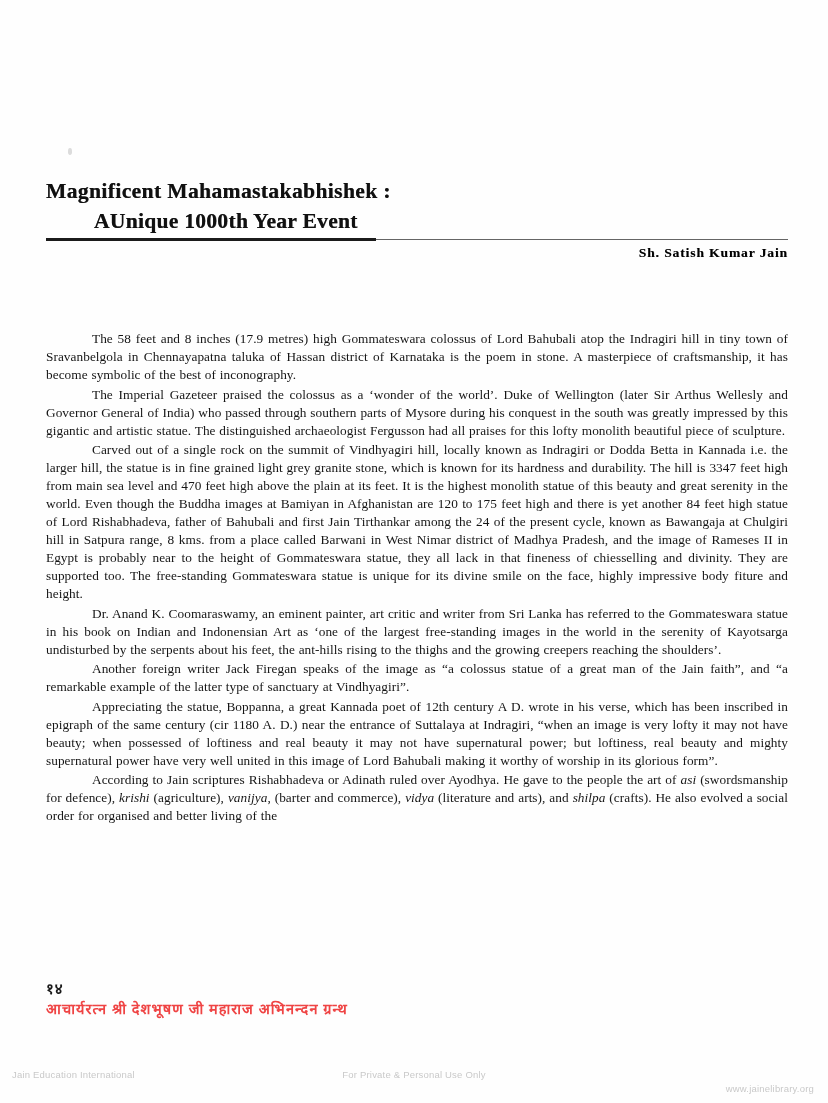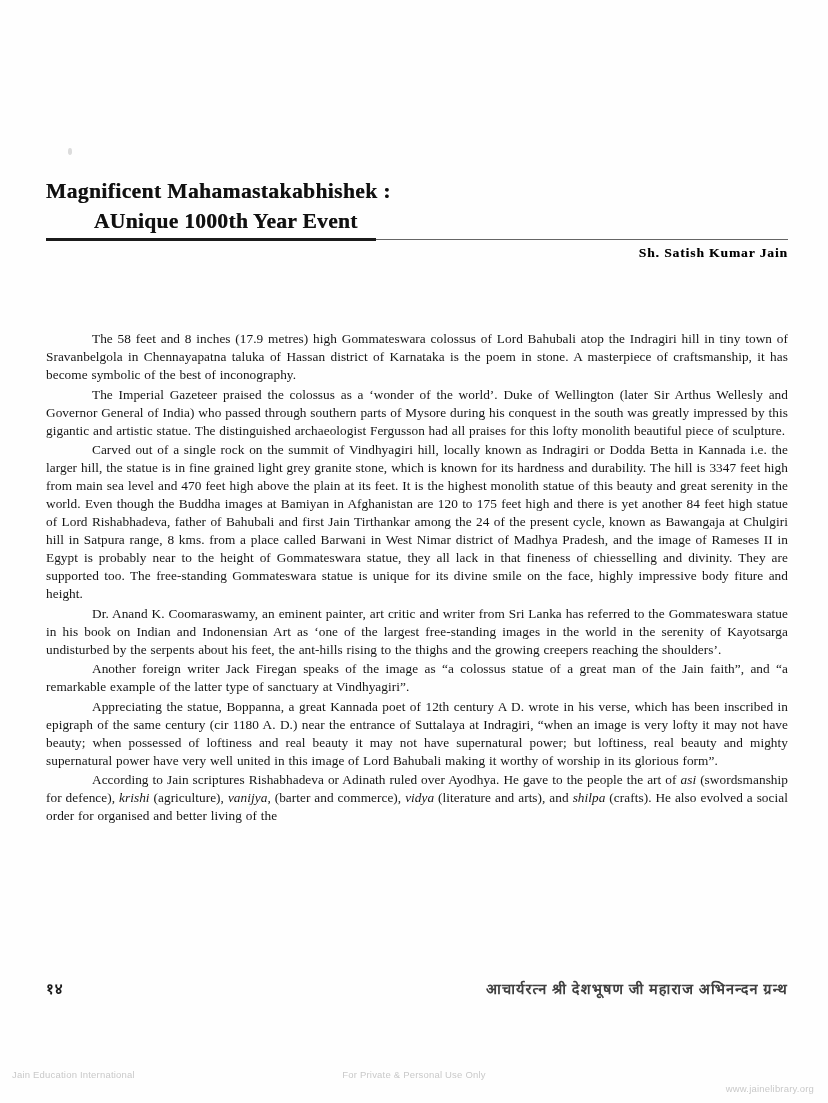--- a/index.html
+++ b/index.html
@@ -105,33 +105,34 @@
 
   
   .page-footer {
     position: absolute;
     left: 46px;
     top: 978px;
     width: 742px;
     display: flex;
     align-items: baseline;
     justify-content: space-between;
+    flex-direction: column;
   }
   .folio {
     font-size: 15px;
     font-weight: bold;
     color: #1a1a1a;
     letter-spacing: 1px;
   }
   .footer-hindi {
     font-family: "Liberation Serif", "DejaVu Serif", serif;
     font-size: 14.5px;
     font-weight: bold;
     letter-spacing: 1.1px;
-    color: #404040;
+    color: #ef4444;
     white-space: nowrap;
   }
 
   
   .scan-bar {
     position: absolute;
     left: 0;
     right: 0;
     top: 1063px;
     height: 22px;

